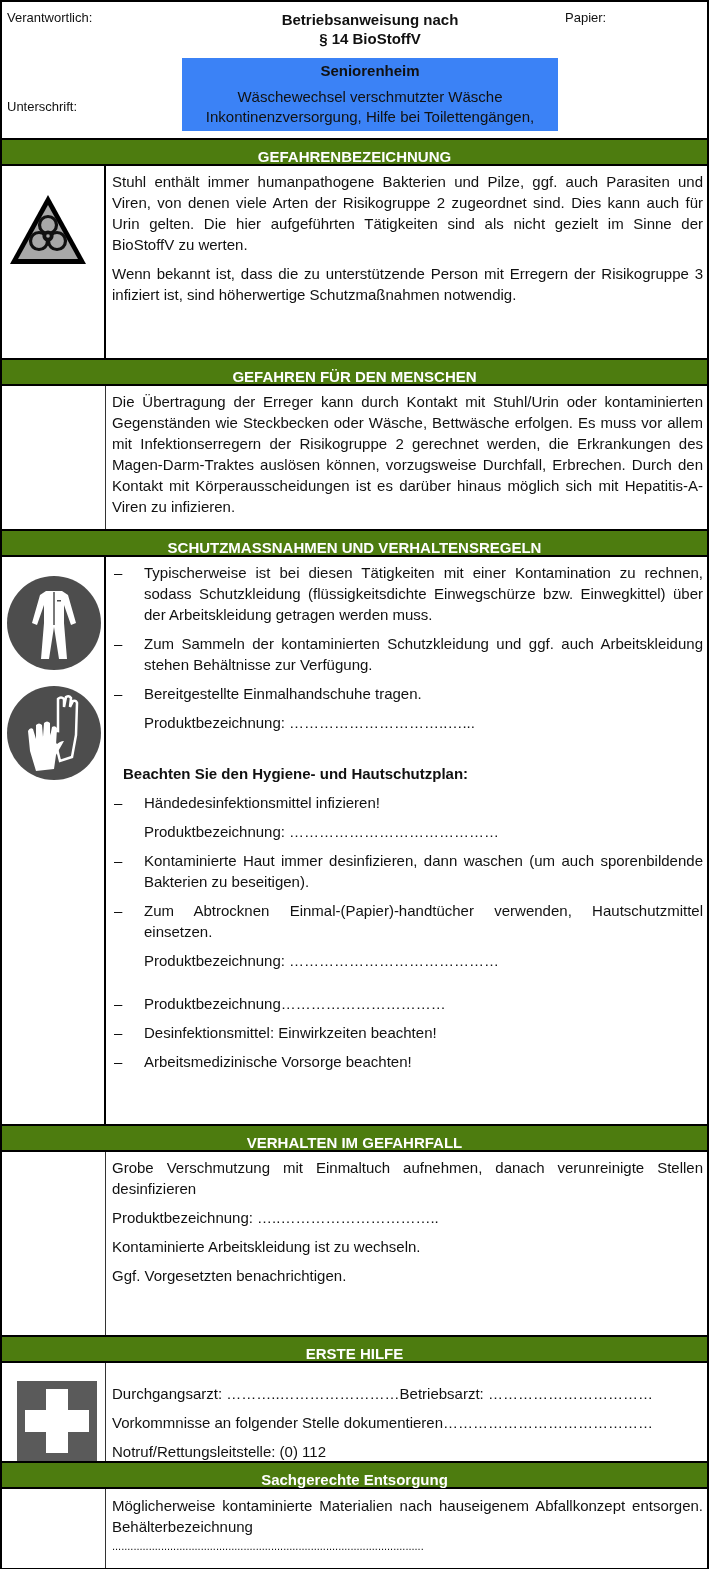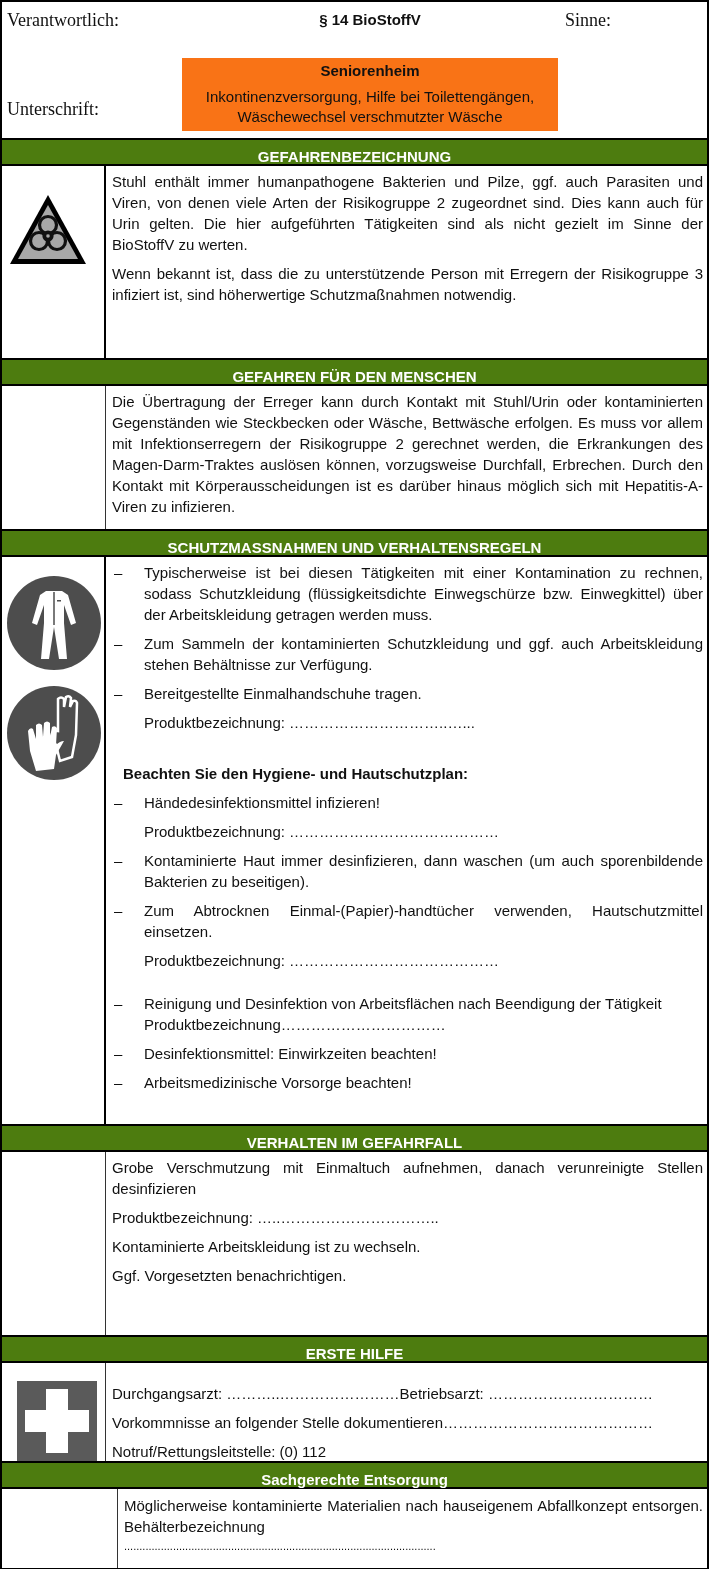--- a/index.html
+++ b/index.html
@@ -1,26 +1,26 @@
 <!DOCTYPE html>
 <html><head>
   <meta charset="utf-8">
   <style>
     html, body { margin: 0; padding: 0; background: #ffffff; }
     body { width: 709px; height: 1569px; overflow: hidden; font-family: "Liberation Sans", sans-serif; color: #111; }
     .page { position: relative; width: 709px; }
 
     
     .hdr { position: relative; height: 138px; border-left: 2px solid #000; border-right: 2px solid #000; border-top: 2px solid #000; box-sizing: border-box; }
-    .hdr .lbl { position: absolute; font-size: 18px; font-family: Liberation Serif, serif; }
+    .hdr .lbl { position: absolute; font-size: 13px; }
     .hdr .lbl-verant { left: 5px; top: 8px; }
     .hdr .lbl-unter { left: 5px; top: 97px; }
     .hdr .lbl-stand { left: 563px; top: 8px; }
     .hdr .title { position: absolute; left: 180px; width: 376px; top: 8px; text-align: center; font-weight: bold; font-size: 15px; line-height: 19px; }
-    .hdr .graybox { position: absolute; left: 180px; top: 56px; width: 376px; height: 73px; background: #f97316; text-align: center; font-size: 15px; }
+    .hdr .graybox { position: absolute; left: 180px; top: 56px; width: 376px; height: 73px; background: #3b82f6; text-align: center; font-size: 15px; }
     .hdr .graybox .place { font-weight: bold; margin-top: 4px; line-height: 18px; }
     .hdr .graybox .tasks { margin-top: 7px; line-height: 20px; }
 
     
     .sec-bar { height: 28px; background: #4d7c0f; border: 2px solid #000; box-sizing: border-box; color: #fff; font-weight: bold; font-size: 15px; text-align: center; line-height: 34px; }
 
     
     .row { display: flex; border-left: 2px solid #000; border-right: 2px solid #000; box-sizing: border-box; }
     .row .icol { width: 104px; flex: 0 0 104px; border-right: 1px solid #333; box-sizing: border-box; position: relative; }
     .row .icol.thick { border-right: 2px solid #000; }
@@ -33,40 +33,41 @@
     .li .txt { flex: 1; text-align: justify; }
     .indent { padding-left: 32px; margin-bottom: 8px; }
     .subhead { font-weight: bold; padding-left: 11px; margin: 8px 0 8px 0; }
     .gap { height: 14px; }
 
     .icon-biohazard { position: absolute; left: 6px; top: 26px; }
     .icon-suit { position: absolute; left: 4px; top: 18px; }
     .icon-gloves { position: absolute; left: 4px; top: 128px; }
     .icon-firstaid { position: absolute; left: 15px; top: 18px; }
 
-    .last-row { border-bottom: 2px solid #000; padding-left: 12px; }
+    .last-row { border-bottom: 2px solid #000; }
     .dotline { display: block; }
   </style>
 </head>
 <body>
 
 <div class="page">
 
   <div class="hdr">
     <span class="lbl lbl-verant">Verantwortlich:</span>
     <span class="lbl lbl-unter">Unterschrift:</span>
-    <span class="lbl lbl-stand">Sinne:</span>
+    <span class="lbl lbl-stand">Papier:</span>
     <div class="title">
+      <div>Betriebsanweisung nach</div>
       <div>§ 14 BioStoffV</div>
     </div>
     <div class="graybox">
       <div class="place">Seniorenheim</div>
       <div class="tasks">
+        <div>Wäschewechsel verschmutzter Wäsche</div>
         <div>Inkontinenzversorgung, Hilfe bei Toilettengängen,</div>
-        <div>Wäschewechsel verschmutzter Wäsche</div>
       </div>
     </div>
   </div>
 
   <div class="sec-bar">GEFAHRENBEZEICHNUNG</div>
   <div class="row" style="height:192px">
     <div class="icol thick">
       <svg class="icon-biohazard" width="80" height="76" viewBox="0 0 80 76">
         <polygon points="40,3 78,72 2,72" fill="#000"></polygon>
         <polygon points="40,13 70,67 10,67" fill="#a8a8a8"></polygon>
@@ -135,21 +136,20 @@
       </div>
       <div class="li">
         <span class="dash">–</span>
         <span class="txt">Zum Abtrocknen Einmal-(Papier)-handtücher verwenden, Hautschutzmittel einsetzen.</span>
       </div>
       <div class="indent">Produktbezeichnung: ……………………………………</div>
       <div class="gap"></div>
       <div class="li" style="margin-bottom:8px">
         <span class="dash">–</span>
         <span class="txt">
-          <span class="dotline">Reinigung und Desinfektion von Arbeitsflächen nach Beendigung der Tätigkeit</span>
           <span class="dotline">Produktbezeichnung……………………………</span>
         </span>
       </div>
       <div class="li">
         <span class="dash">–</span>
         <span class="txt">Desinfektionsmittel: Einwirkzeiten beachten!</span>
       </div>
       <div class="li">
         <span class="dash">–</span>
         <span class="txt">Arbeitsmedizinische Vorsorge beachten!</span>

